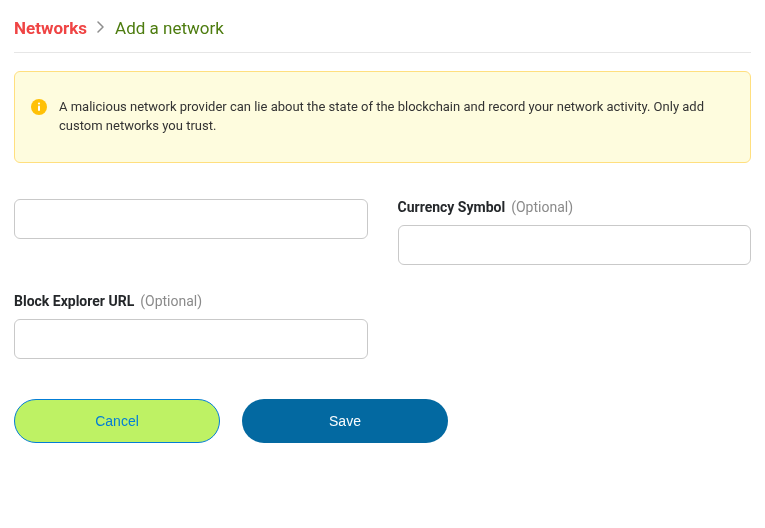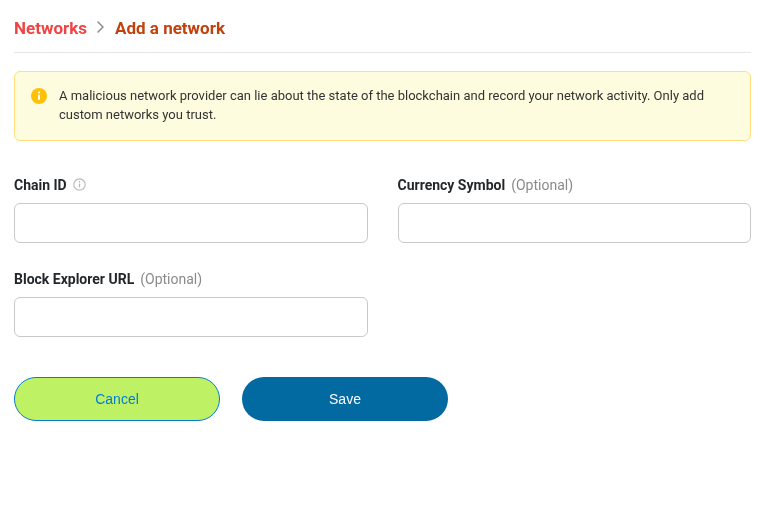--- a/index.html
+++ b/index.html
@@ -13,30 +13,30 @@
     }
     .breadcrumb {
       display: flex;
       align-items: center;
       gap: 10px;
       font-size: 17px;
       margin-bottom: 14px;
     }
     .breadcrumb .parent { color: #ef4444; font-weight: bold; }
     .breadcrumb .sep { color: #8e8e8e; font-size: 14px; }
-    .breadcrumb .current { color: #c2410c; font-weight: bold; }
+    .breadcrumb .current { color: #4d7c0f; }
     .divider { border: none; border-top: 1px solid #e6e6e6; margin-bottom: 18px; }
     .warning {
       display: flex;
       align-items: flex-start;
       gap: 12px;
       background: #fefcde;
       border: 1px solid #ffdf7f;
       border-radius: 6px;
-      padding: 15px 16px;
+      padding: 26px 16px;
       font-size: 13px;
       line-height: 1.45;
       color: #333;
       margin-bottom: 36px;
     }
     .warning .icon-wrap {
       flex-shrink: 0;
       width: 16px; height: 16px;
       margin-top: 1px;
     }
@@ -126,30 +126,20 @@
     </svg>
   </span>
   <span>A malicious network provider can lie about the state of the blockchain and record your network activity. Only add custom networks you trust.</span>
 </div>
 
 <div class="form-grid">
 
 
 
   <div class="field">
-    <div class="field-label">
-      <span>Chain ID</span>
-      <span class="info-icon">
-        <svg width="13" height="13" viewBox="0 0 16 16">
-          <circle cx="8" cy="8" r="7" fill="none" stroke="#bbb" stroke-width="1.4"></circle>
-          <circle cx="8" cy="4.8" r="1" fill="#bbb"></circle>
-          <rect x="7.2" y="6.8" width="1.6" height="5" rx="0.8" fill="#bbb"></rect>
-        </svg>
-      </span>
-    </div>
     <input type="text" class="text-input" value="" style="">
   </div>
 
   <div class="field">
     <div class="field-label">
       <span>Currency Symbol</span>
       <span class="optional">(Optional)</span>
     </div>
     <input type="text" class="text-input" value="" style="">
   </div>

